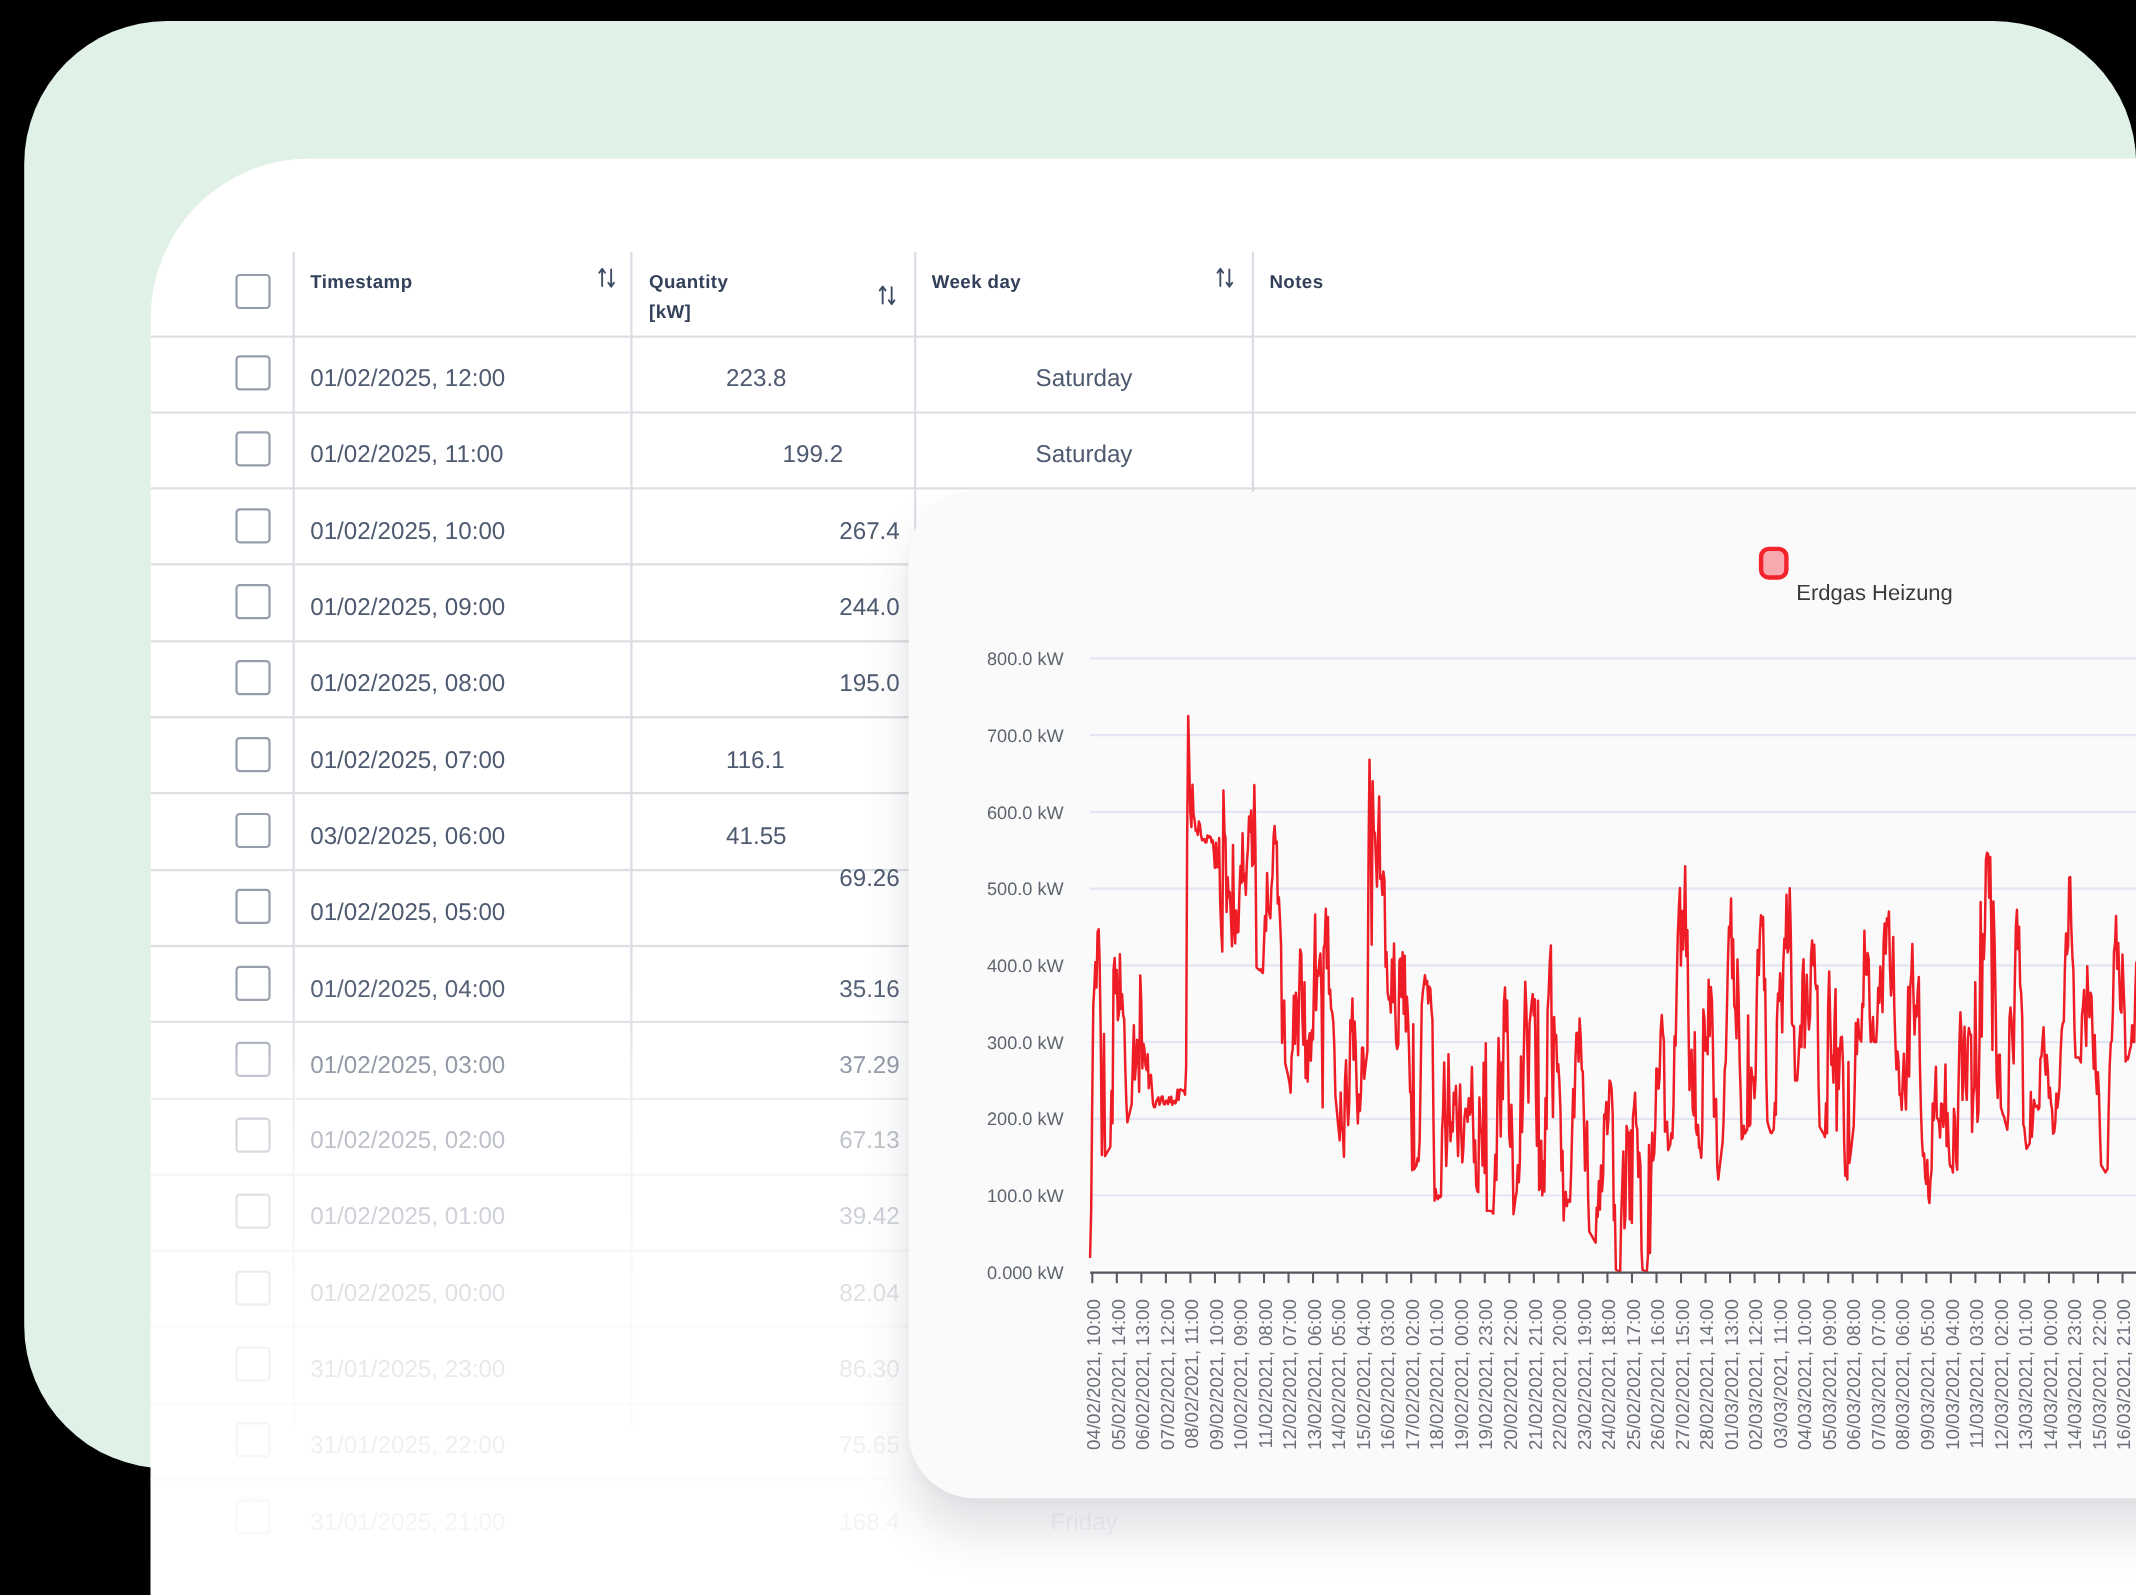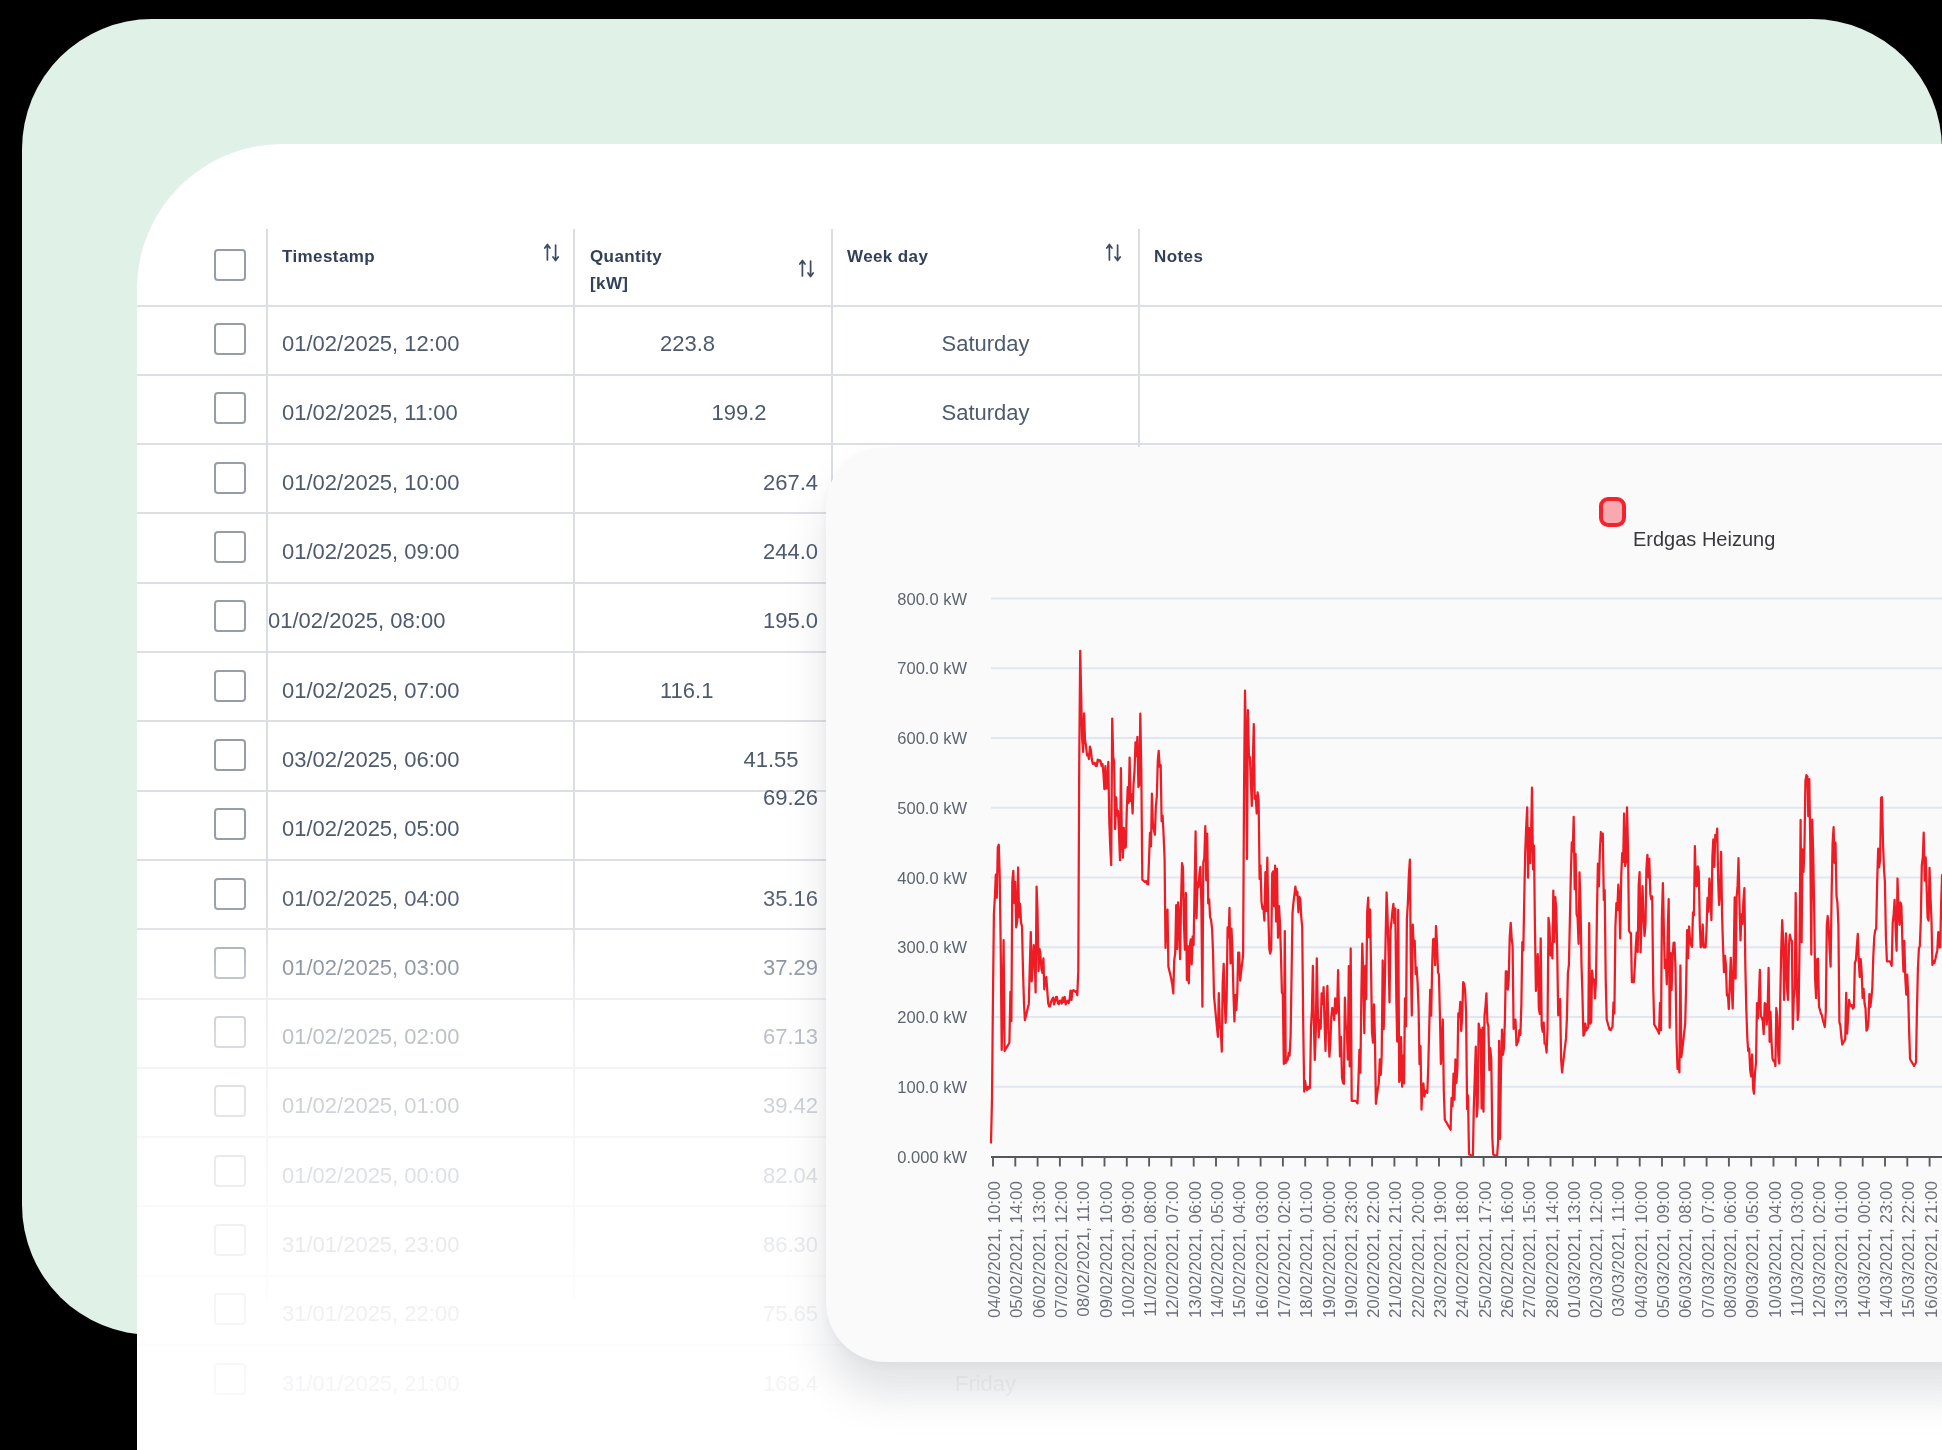--- a/index.html
+++ b/index.html
@@ -72,32 +72,32 @@
 <div class="ct" style="left:282px;top:469.8px">01/02/2025, 10:00</div>
 <div class="ct" style="left:660px;top:469.8px;width:158px;text-align:right">267.4</div>
 <div class="ct" style="left:832px;top:469.8px;width:307px;text-align:center">Saturday</div>
 <div class="sep" style="top:512.4px"></div>
 <div class="cb" style="left:214px;top:531.0px"></div>
 <div class="ct" style="left:282px;top:539.0px">01/02/2025, 09:00</div>
 <div class="ct" style="left:660px;top:539.0px;width:158px;text-align:right">244.0</div>
 <div class="ct" style="left:832px;top:539.0px;width:307px;text-align:center">Saturday</div>
 <div class="sep" style="top:581.7px"></div>
 <div class="cb" style="left:214px;top:600.3px"></div>
-<div class="ct" style="left:268px;top:608.3px">01/02/2025, 08:00</div>
+<div class="ct" style="left:282px;top:608.3px">01/02/2025, 08:00</div>
 <div class="ct" style="left:660px;top:608.3px;width:158px;text-align:right">195.0</div>
 <div class="ct" style="left:832px;top:608.3px;width:307px;text-align:center">Saturday</div>
 <div class="sep" style="top:651.0px"></div>
 <div class="cb" style="left:214px;top:669.6px"></div>
 <div class="ct" style="left:282px;top:677.6px">01/02/2025, 07:00</div>
 <div class="ct" style="left:660px;top:677.6px;width:158px;text-align:left">116.1</div>
 <div class="ct" style="left:832px;top:677.6px;width:307px;text-align:center">Saturday</div>
 <div class="sep" style="top:720.3px"></div>
 <div class="cb" style="left:214px;top:738.9px"></div>
 <div class="ct" style="left:282px;top:746.9px">03/02/2025, 06:00</div>
-<div class="ct" style="left:692px;top:746.9px;width:158px;text-align:center">41.55</div>
+<div class="ct" style="left:660px;top:746.9px;width:158px;text-align:left">41.55</div>
 <div class="ct" style="left:832px;top:746.9px;width:307px;text-align:center">Saturday</div>
 <div class="sep" style="top:789.6px"></div>
 <div class="cb" style="left:214px;top:808.2px"></div>
 <div class="ct" style="left:282px;top:816.2px">01/02/2025, 05:00</div>
 <div class="ct" style="left:660px;top:785px;width:158px;text-align:right">69.26</div>
 <div class="ct" style="left:832px;top:816.2px;width:307px;text-align:center">Saturday</div>
 <div class="sep" style="top:858.9px"></div>
 <div class="cb" style="left:214px;top:877.5px"></div>
 <div class="ct" style="left:282px;top:885.5px">01/02/2025, 04:00</div>
 <div class="ct" style="left:660px;top:885.5px;width:158px;text-align:right">35.16</div>

